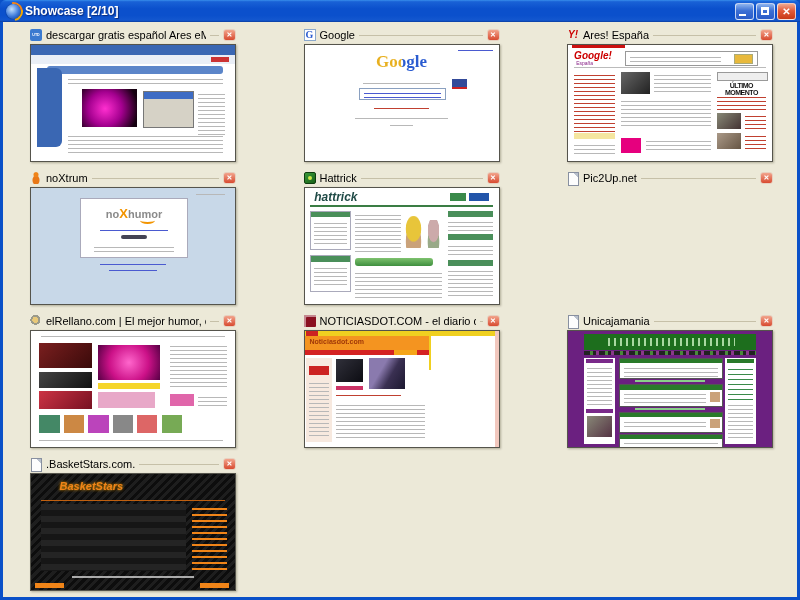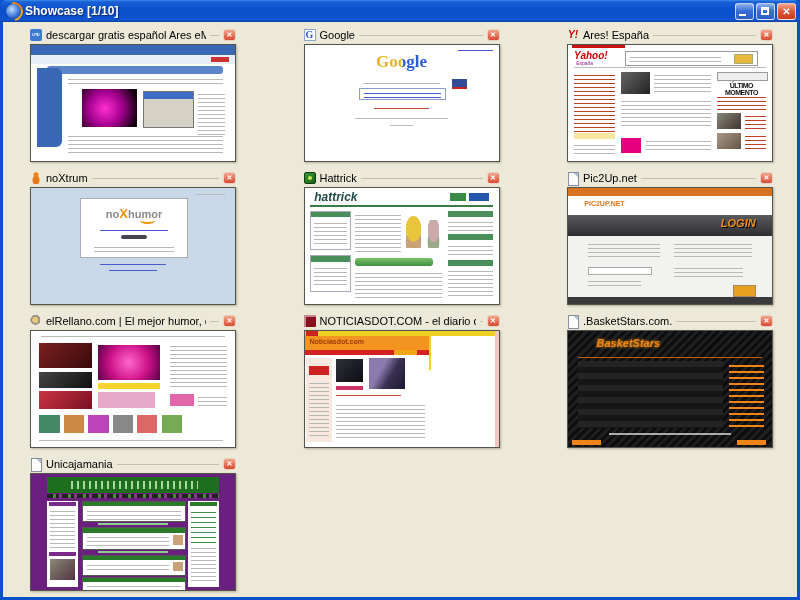--- a/index.html
+++ b/index.html
@@ -58,21 +58,21 @@
   .lines-green{background:repeating-linear-gradient(180deg,transparent 0 4px,#3a8a4a 4px 5px);}
   .lines-orange{background:repeating-linear-gradient(180deg,transparent 0 4px,#f08418 4px 6px);}
 </style>
 </head>
 <body>
 
 <div class="win">
 
   <div class="titlebar">
     <div class="fxicon"></div>
-    <div class="wtitle">Showcase [1/10]</div>
+    <div class="wtitle">Showcase [2/10]</div>
     <div class="wbtn blue">
         <span class="glyph-min"></span>
       </div>
     <div class="wbtn blue">
         <span class="glyph-max"></span>
       </div>
     <div class="wbtn red">✕</div>
   </div>
 
   <div class="client">
@@ -125,21 +125,21 @@
 
     <div class="cell">
       <div class="thead">
         <span class="fav fav-y">Y!</span>
         <span class="tlabel">Ares! España</span>
         <span class="sep"></span>
         <span class="tclose">✕</span>
       </div>
       <div class="thumb">
         <div class="a" style="left:2%;top:0;width:26%;height:3%;background:#cc1111;"></div>
-        <div class="a" style="left:3%;top:4%;font-size:10px;font-weight:bold;font-style:italic;color:#cc0000;">Yahoo!</div>
+        <div class="a" style="left:3%;top:4%;font-size:10px;font-weight:bold;font-style:italic;color:#cc0000;">Google!</div>
         <div class="a" style="left:4%;top:13%;font-size:5px;color:#882288;">España</div>
         <div class="a" style="left:28%;top:5%;width:64%;height:11%;border:1px solid #999;background:#fff;">
           <div class="a" style="right:3%;top:18%;width:13%;height:64%;background:#e8b93c;border:1px solid #aa7;"></div>
           <div class="a lines-gray" style="left:3%;top:20%;width:70%;height:60%;"></div>
         </div>
         <div class="a" style="left:3%;top:19%;width:94%;height:1px;background:#bbb;"></div>
         <div class="a lines-red" style="left:3%;top:23%;width:20%;height:52%;"></div>
         <div class="a" style="left:3%;top:76%;width:20%;height:5%;background:#f5e6a0;"></div>
         <div class="a lines-gray" style="left:3%;top:84%;width:20%;height:12%;"></div>
         <div class="a" style="left:26%;top:23%;width:14%;height:19%;background:linear-gradient(135deg,#666,#222);"></div>
@@ -215,35 +215,20 @@
     </div>
 
     <div class="cell">
       <div class="thead">
         <span class="fav">
             <span class="fav-page" style="display:block;"></span>
           </span>
         <span class="tlabel">Pic2Up.net</span>
         <span class="sep"></span>
         <span class="tclose">✕</span>
-      </div>
-      <div class="thumb" style="background:#f2f2ef;">
-        <div class="a" style="left:0;top:0;width:100%;height:7%;background:#d9731f;"></div>
-        <div class="a" style="left:0;top:7%;width:100%;height:16%;background:#fff;"></div>
-        <div class="a" style="left:8%;top:10%;font-size:7px;font-weight:bold;color:#e07820;">PIC2UP.NET</div>
-        <div class="a" style="left:0;top:23%;width:100%;height:18%;background:linear-gradient(180deg,#5a5a5c,#2e2e30);">
-          <div class="a" style="right:8%;top:12%;font-size:11px;font-weight:900;font-style:italic;color:#f08c1e;text-shadow:1px 1px 0 #000;">LOGIN</div>
-        </div>
-        <div class="a lines-gray" style="left:10%;top:46%;width:35%;height:16%;"></div>
-        <div class="a lines-gray" style="left:52%;top:46%;width:38%;height:16%;"></div>
-        <div class="a lines-gray" style="left:52%;top:66%;width:34%;height:12%;"></div>
-        <div class="a" style="left:10%;top:68%;width:30%;height:5%;border-bottom:1px solid #888;background:#fff;border:1px solid #aaa;"></div>
-        <div class="a lines-gray" style="left:10%;top:78%;width:26%;height:8%;"></div>
-        <div class="a" style="right:8%;top:84%;width:10%;height:8%;background:#e8a020;border:1px solid #a86;"></div>
-        <div class="a" style="left:0;bottom:0;width:100%;height:6%;background:#3a3a3c;"></div>
       </div>
     </div>
 
     <div class="cell">
       <div class="thead">
         <span class="fav fav-rel"></span>
         <span class="tlabel">elRellano.com | El mejor humor, chistes y...</span>
         <span class="sep"></span>
         <span class="tclose">✕</span>
       </div>
@@ -296,77 +281,77 @@
         <div class="a" style="left:64%;top:4%;width:34%;height:92%;background:#fff;"></div>
         <div class="a" style="left:64%;top:4%;width:1%;height:30%;background:#f0d020;"></div>
       </div>
     </div>
 
     <div class="cell">
       <div class="thead">
         <span class="fav">
             <span class="fav-page" style="display:block;"></span>
           </span>
+        <span class="tlabel">Unicajamania</span>
+        <span class="sep"></span>
+        <span class="tclose">✕</span>
+      </div>
+      <div class="thumb" style="background:#6b2080;">
+        <div class="a" style="left:8%;top:3%;width:84%;height:13%;background:#1d6e1d;">
+          <div class="a" style="left:14%;top:25%;width:74%;height:50%;background:repeating-linear-gradient(90deg,#a8d8a0 0 2px,transparent 2px 6px);"></div>
+        </div>
+        <div class="a" style="left:8%;top:17%;width:84%;height:4%;background:repeating-linear-gradient(90deg,#222 0 6px,#4a8a3a 6px 9px,#222 9px 12px,#8a3a8a 12px 15px);"></div>
+        <div class="a" style="left:8%;top:23%;width:15%;height:74%;background:#fff;">
+          <div class="a" style="left:6%;top:2%;width:88%;height:4%;background:#7a2a8a;"></div>
+          <div class="a lines-gray" style="left:8%;top:9%;width:84%;height:48%;"></div>
+          <div class="a" style="left:6%;top:60%;width:88%;height:4%;background:#7a2a8a;"></div>
+          <div class="a" style="left:10%;top:68%;width:80%;height:24%;background:linear-gradient(135deg,#887,#534);"></div>
+        </div>
+        <div class="a" style="left:77%;top:23%;width:15%;height:74%;background:#fff;">
+          <div class="a" style="left:6%;top:2%;width:88%;height:4%;background:#2a7a2a;"></div>
+          <div class="a lines-green" style="left:8%;top:9%;width:84%;height:40%;"></div>
+          <div class="a lines-gray" style="left:8%;top:52%;width:84%;height:42%;"></div>
+        </div>
+        <div class="a" style="left:25%;top:23%;width:50%;height:17%;background:#fff;border:1px solid #555;">
+          <div class="a" style="left:0;top:0;width:100%;height:22%;background:#2a7a2a;"></div>
+          <div class="a lines-gray" style="left:4%;top:30%;width:92%;height:62%;"></div>
+        </div>
+        <div class="a" style="left:33%;top:42%;width:34%;height:2px;background:#8ace8a;"></div>
+        <div class="a" style="left:25%;top:46%;width:50%;height:18%;background:#fff;border:1px solid #555;">
+          <div class="a" style="left:0;top:0;width:100%;height:20%;background:#2a7a2a;"></div>
+          <div class="a lines-gray" style="left:4%;top:28%;width:80%;height:64%;"></div>
+          <div class="a" style="right:2%;top:30%;width:10%;height:50%;background:#caa27a;"></div>
+        </div>
+        <div class="a" style="left:33%;top:66%;width:34%;height:2px;background:#8ace8a;"></div>
+        <div class="a" style="left:25%;top:70%;width:50%;height:16%;background:#fff;border:1px solid #555;">
+          <div class="a" style="left:0;top:0;width:100%;height:22%;background:#2a7a2a;"></div>
+          <div class="a lines-gray" style="left:4%;top:30%;width:80%;height:60%;"></div>
+          <div class="a" style="right:2%;top:32%;width:10%;height:48%;background:#caa27a;"></div>
+        </div>
+        <div class="a" style="left:25%;top:89%;width:50%;height:11%;background:#fff;border:1px solid #555;">
+          <div class="a" style="left:0;top:0;width:100%;height:30%;background:#2a7a2a;"></div>
+          <div class="a lines-gray" style="left:4%;top:40%;width:92%;height:55%;"></div>
+        </div>
+      </div>
+    </div>
+
+    <div class="cell">
+      <div class="thead">
+        <span class="fav">
+            <span class="fav-page" style="display:block;"></span>
+          </span>
         <span class="tlabel">.BasketStars.com.</span>
         <span class="sep"></span>
         <span class="tclose">✕</span>
       </div>
       <div class="thumb" style="background:repeating-linear-gradient(135deg,#1e1e1e 0 3px,#0d0d0d 3px 6px);">
         <div class="a" style="left:14%;top:5%;font-size:11px;font-weight:900;font-style:italic;color:#f08418;text-shadow:0 0 3px #f5a000;">BasketStars</div>
         <div class="a" style="left:5%;top:22%;width:90%;height:1px;background:#c06010;"></div>
         <div class="a lines-orange" style="left:79%;top:26%;width:17%;height:58%;"></div>
         <div class="a" style="left:5%;top:26%;width:71%;height:58%;background:repeating-linear-gradient(180deg,#242424 0 6px,#161616 6px 12px);"></div>
         <div class="a" style="left:20%;top:88%;width:60%;height:2px;background:#ddd;opacity:.75;"></div>
         <div class="a" style="left:2%;bottom:2%;width:14%;height:4%;background:#f08418;"></div>
         <div class="a" style="right:3%;bottom:2%;width:14%;height:4%;background:#f08418;"></div>
       </div>
     </div>
 
-    <div class="cell">
-      <div class="thead">
-        <span class="fav">
-            <span class="fav-page" style="display:block;"></span>
-          </span>
-        <span class="tlabel">Unicajamania</span>
-        <span class="sep"></span>
-        <span class="tclose">✕</span>
-      </div>
-      <div class="thumb" style="background:#6b2080;">
-        <div class="a" style="left:8%;top:3%;width:84%;height:13%;background:#1d6e1d;">
-          <div class="a" style="left:14%;top:25%;width:74%;height:50%;background:repeating-linear-gradient(90deg,#a8d8a0 0 2px,transparent 2px 6px);"></div>
-        </div>
-        <div class="a" style="left:8%;top:17%;width:84%;height:4%;background:repeating-linear-gradient(90deg,#222 0 6px,#4a8a3a 6px 9px,#222 9px 12px,#8a3a8a 12px 15px);"></div>
-        <div class="a" style="left:8%;top:23%;width:15%;height:74%;background:#fff;">
-          <div class="a" style="left:6%;top:2%;width:88%;height:4%;background:#7a2a8a;"></div>
-          <div class="a lines-gray" style="left:8%;top:9%;width:84%;height:48%;"></div>
-          <div class="a" style="left:6%;top:60%;width:88%;height:4%;background:#7a2a8a;"></div>
-          <div class="a" style="left:10%;top:68%;width:80%;height:24%;background:linear-gradient(135deg,#887,#534);"></div>
-        </div>
-        <div class="a" style="left:77%;top:23%;width:15%;height:74%;background:#fff;">
-          <div class="a" style="left:6%;top:2%;width:88%;height:4%;background:#2a7a2a;"></div>
-          <div class="a lines-green" style="left:8%;top:9%;width:84%;height:40%;"></div>
-          <div class="a lines-gray" style="left:8%;top:52%;width:84%;height:42%;"></div>
-        </div>
-        <div class="a" style="left:25%;top:23%;width:50%;height:17%;background:#fff;border:1px solid #555;">
-          <div class="a" style="left:0;top:0;width:100%;height:22%;background:#2a7a2a;"></div>
-          <div class="a lines-gray" style="left:4%;top:30%;width:92%;height:62%;"></div>
-        </div>
-        <div class="a" style="left:33%;top:42%;width:34%;height:2px;background:#8ace8a;"></div>
-        <div class="a" style="left:25%;top:46%;width:50%;height:18%;background:#fff;border:1px solid #555;">
-          <div class="a" style="left:0;top:0;width:100%;height:20%;background:#2a7a2a;"></div>
-          <div class="a lines-gray" style="left:4%;top:28%;width:80%;height:64%;"></div>
-          <div class="a" style="right:2%;top:30%;width:10%;height:50%;background:#caa27a;"></div>
-        </div>
-        <div class="a" style="left:33%;top:66%;width:34%;height:2px;background:#8ace8a;"></div>
-        <div class="a" style="left:25%;top:70%;width:50%;height:16%;background:#fff;border:1px solid #555;">
-          <div class="a" style="left:0;top:0;width:100%;height:22%;background:#2a7a2a;"></div>
-          <div class="a lines-gray" style="left:4%;top:30%;width:80%;height:60%;"></div>
-          <div class="a" style="right:2%;top:32%;width:10%;height:48%;background:#caa27a;"></div>
-        </div>
-        <div class="a" style="left:25%;top:89%;width:50%;height:11%;background:#fff;border:1px solid #555;">
-          <div class="a" style="left:0;top:0;width:100%;height:30%;background:#2a7a2a;"></div>
-          <div class="a lines-gray" style="left:4%;top:40%;width:92%;height:55%;"></div>
-        </div>
-      </div>
-    </div>
-
   </div>
 </div>
 
 </body></html>

